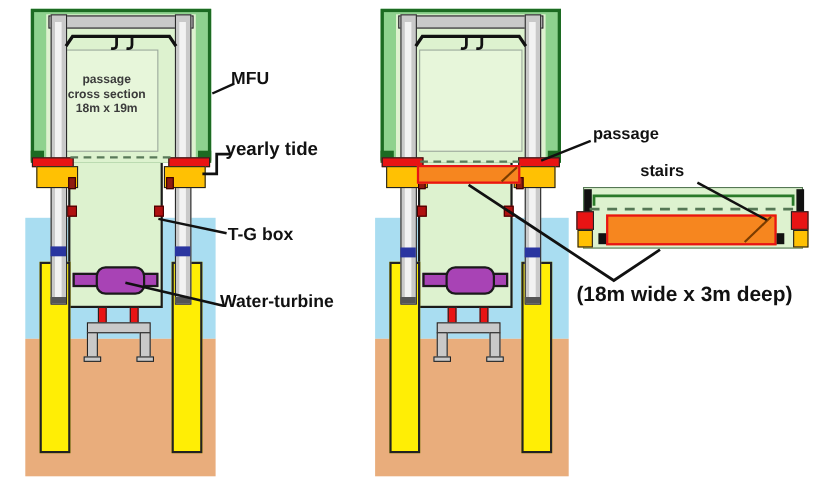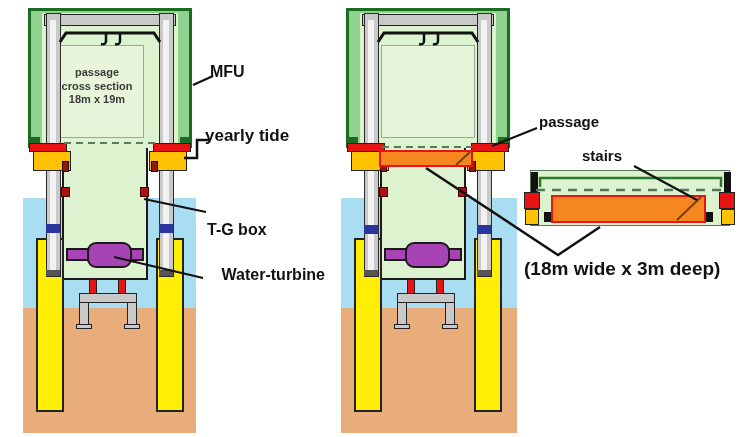--- a/index.html
+++ b/index.html
@@ -166,22 +166,22 @@
     <line x1="114" y1="257" x2="203" y2="278" stroke="#111" stroke-width="2.2"></line>
     <line x1="537" y1="128" x2="492" y2="146" stroke="#111" stroke-width="2.2"></line>
     <line x1="634" y1="166" x2="697" y2="200" stroke="#111" stroke-width="2.2"></line>
     <polyline points="426,168 558,255 600,227" fill="none" stroke="#111" stroke-width="2.5"></polyline>
   </svg>
 
   <div class="lbl" style="left:210px;top:63px;font-size:16px;">MFU</div>
   <div class="lbl" style="left:205px;top:126px;font-size:17px;line-height:20px;">
     <span style="display:block;">yearly tide</span>
   </div>
-  <div class="lbl" style="left:207px;top:221px;font-size:16px;">T-G box</div>
-  <div class="lbl" style="left:200px;top:264px;font-size:16px;line-height:21px;width:125px;text-align:right;white-space:normal;">
+  <div class="lbl" style="left:207px;top:205px;font-size:16px;">T-G box</div>
+  <div class="lbl" style="left:200px;top:264px;font-size:16px;line-height:21px;width:125px;text-align:left;white-space:normal;">
     <span style="display:block;">Water-turbine</span>
   </div>
   <div class="lbl" style="left:539px;top:113px;font-size:15px;">passage</div>
   <div class="lbl" style="left:582px;top:147px;font-size:15px;">stairs</div>
   <div class="lbl" style="left:524px;top:258px;font-size:19px;line-height:21px;">
     <span style="display:block;">(18m wide x 3m deep)</span>
   </div>
 
 </div>
 

